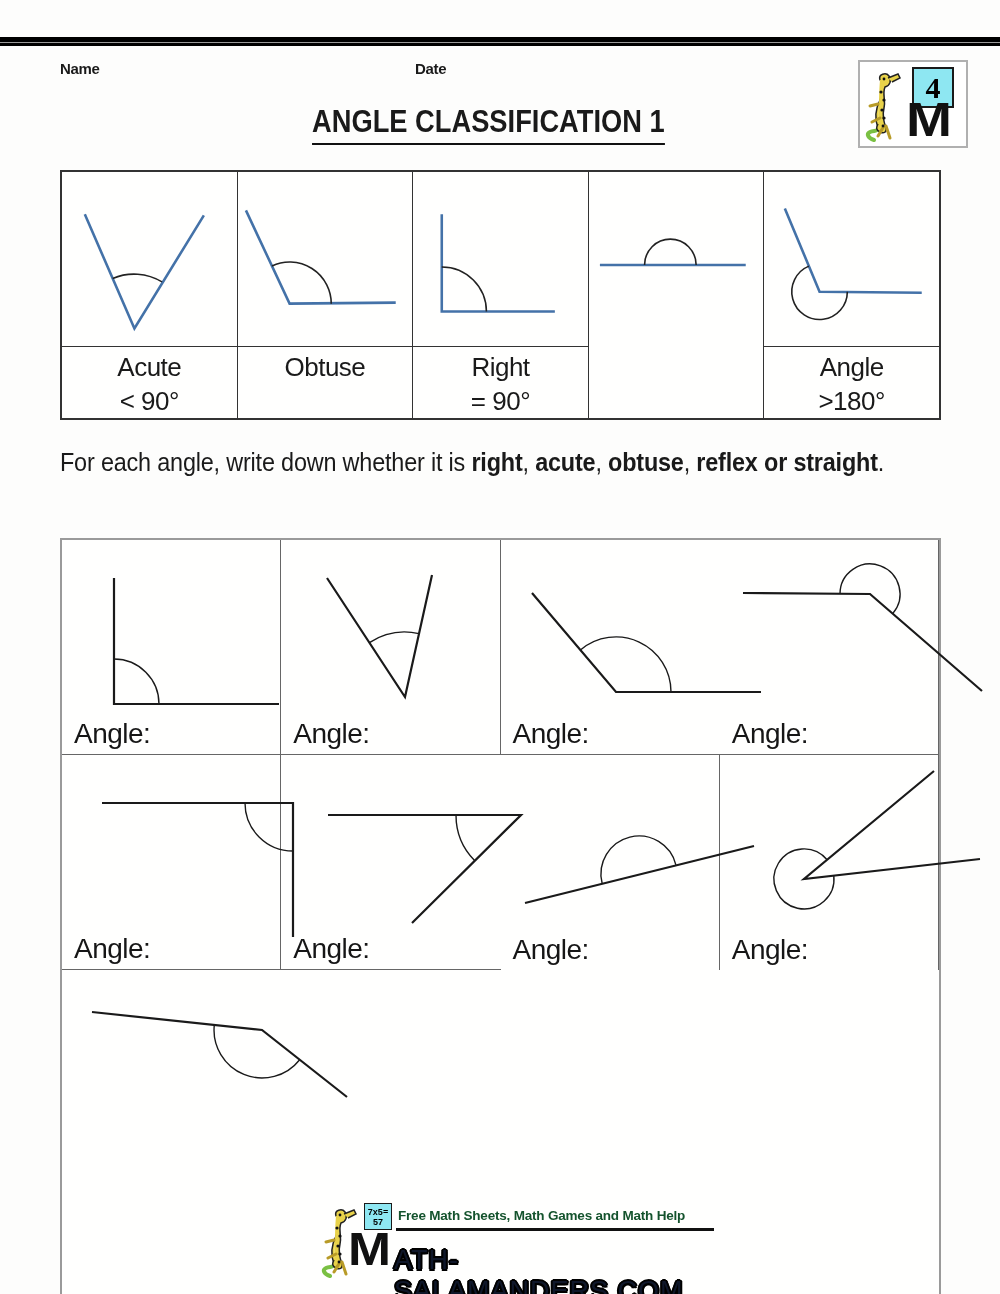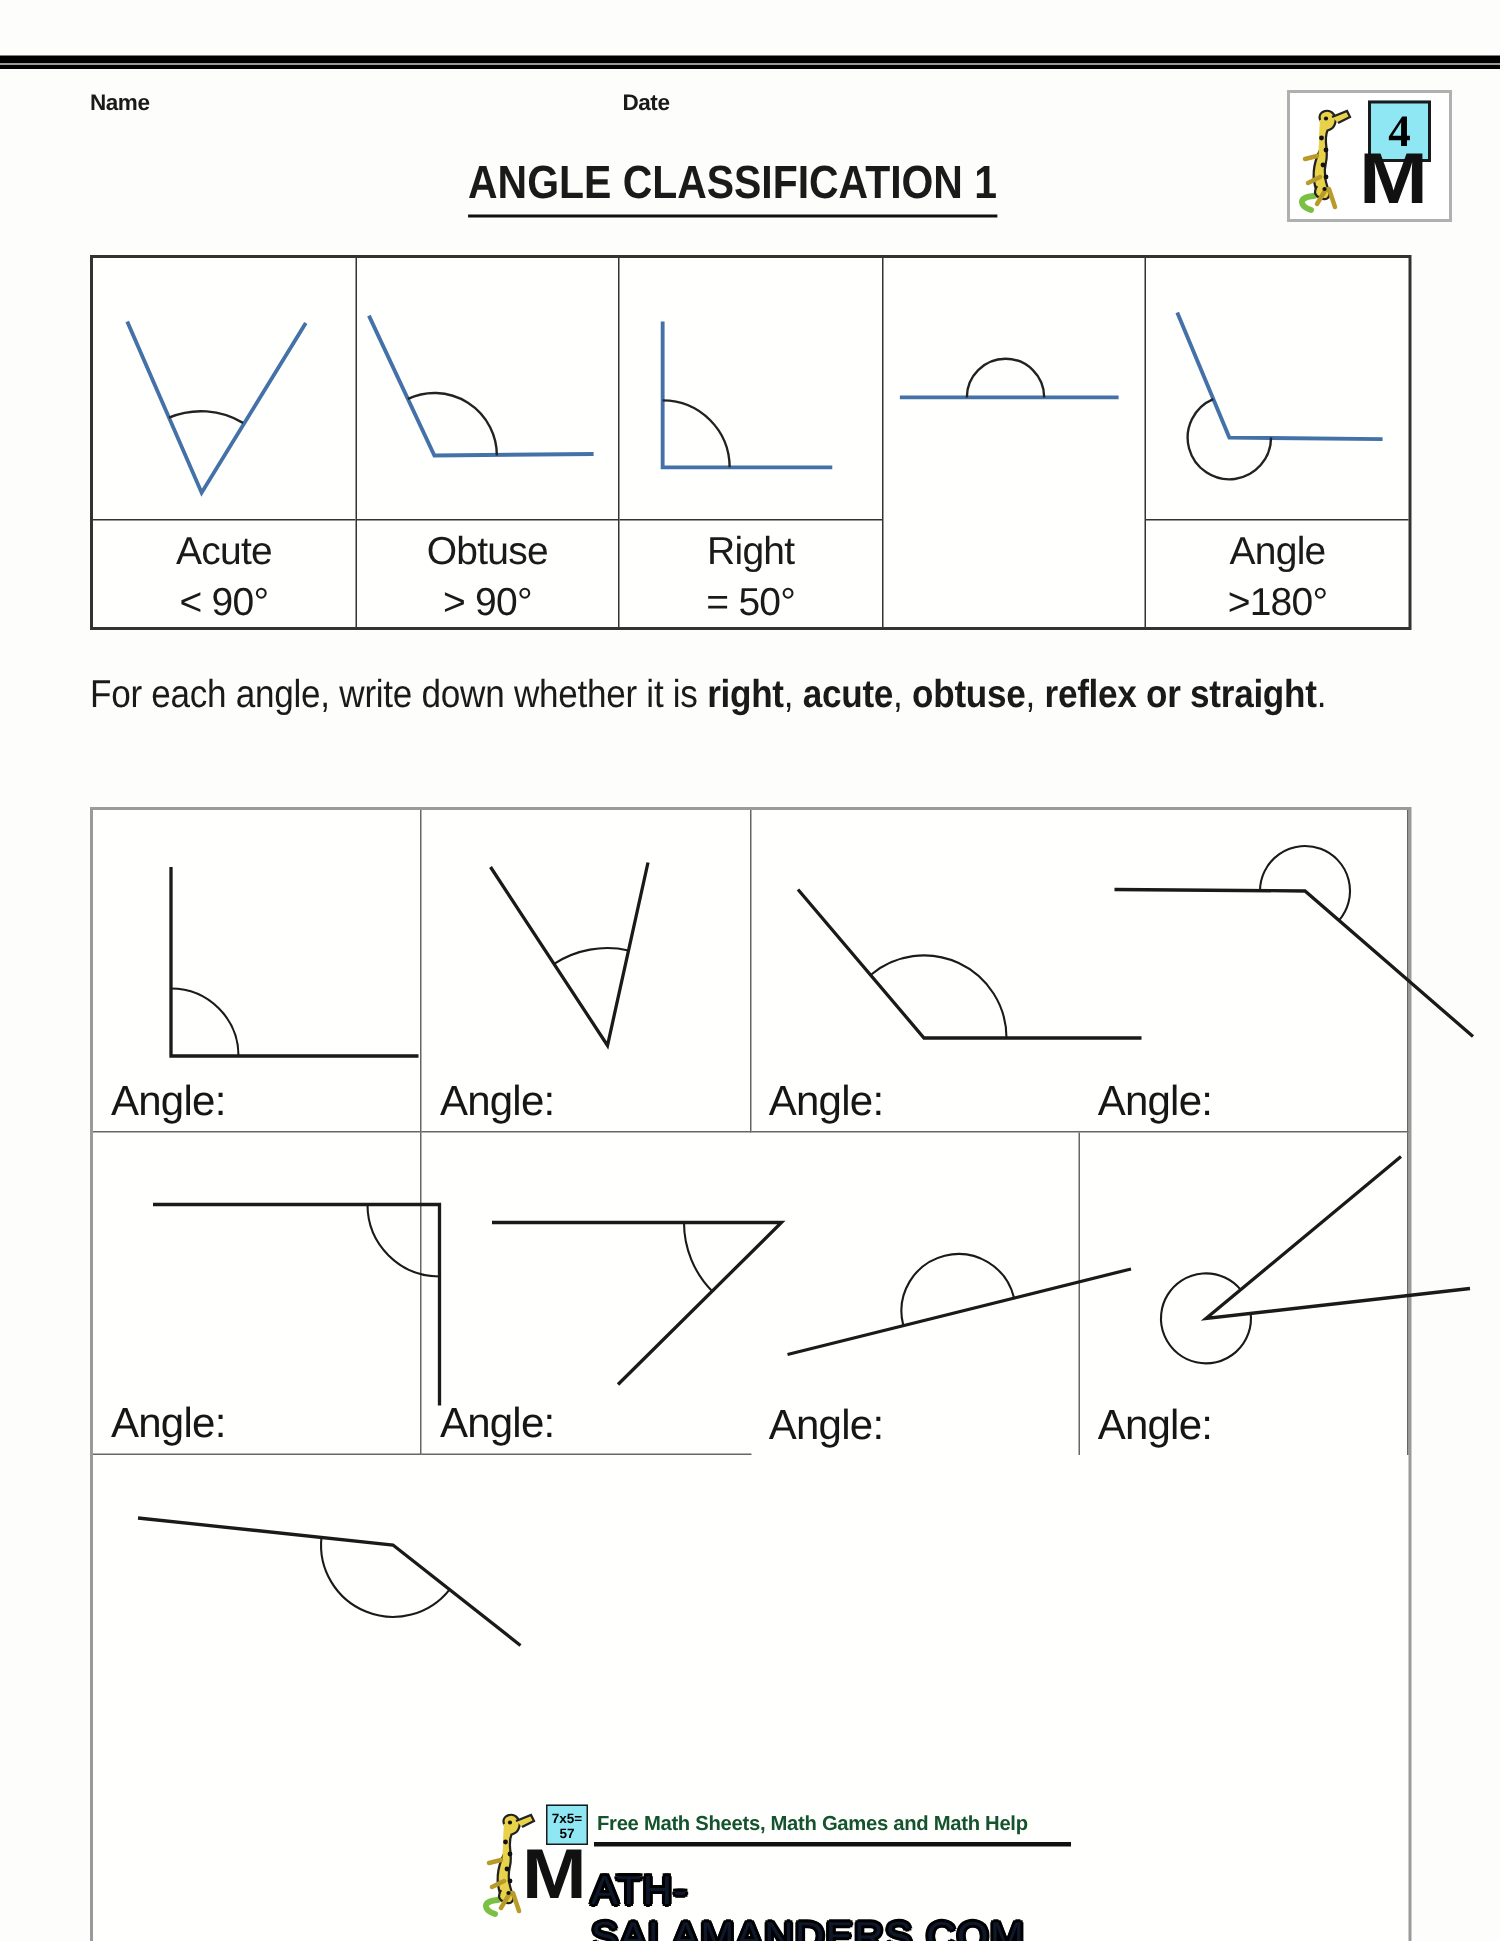--- a/index.html
+++ b/index.html
@@ -115,32 +115,31 @@
       </div>
     </div>
 
     <div class="refCol">
       <svg class="refFig" viewBox="0 0 176 174">
         <path d="M8,38 L52,132 L159,131" fill="none" stroke="#4472a8" stroke-width="2.6"></path>
         <path d="M34.2,94 A42,42 0 0 1 94,132" fill="none" stroke="#222" stroke-width="1.6"></path>
       </svg>
       <div class="refLabel">
         <div>Obtuse</div>
-        <div>&gt; 90°</div>
       </div>
     </div>
 
     <div class="refCol">
       <svg class="refFig" viewBox="0 0 176 174">
         <path d="M29,42 L29,140 L143,140" fill="none" stroke="#4472a8" stroke-width="2.6"></path>
         <path d="M29,95 A45,45 0 0 1 74,140" fill="none" stroke="#222" stroke-width="1.6"></path>
       </svg>
       <div class="refLabel">
         <div>Right</div>
-        <div>= 50°</div>
+        <div>= 90°</div>
       </div>
     </div>
 
     <div class="refCol">
       <svg class="refFig" viewBox="0 0 176 174">
         <path d="M11,93 L158,93" fill="none" stroke="#4472a8" stroke-width="2.6"></path>
         <path d="M56,93 A26,26 0 0 1 108,93" fill="none" stroke="#222" stroke-width="1.6"></path>
       </svg>
     </div>
 

